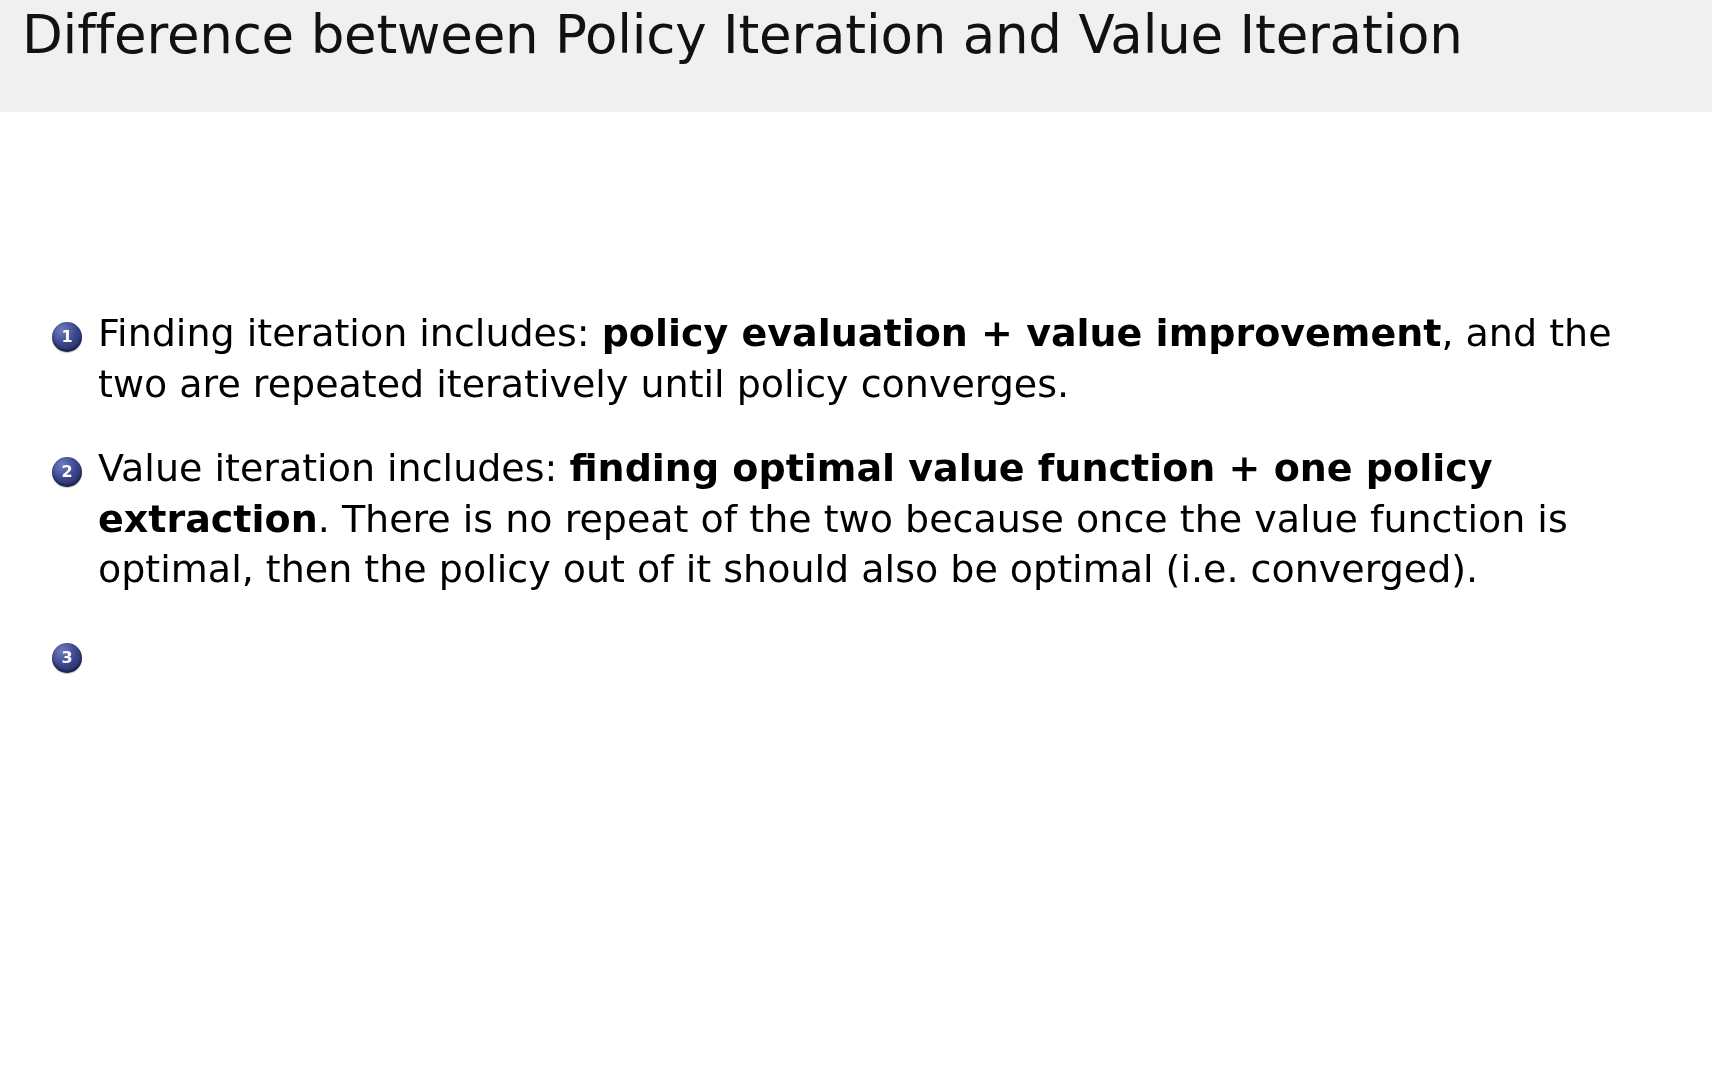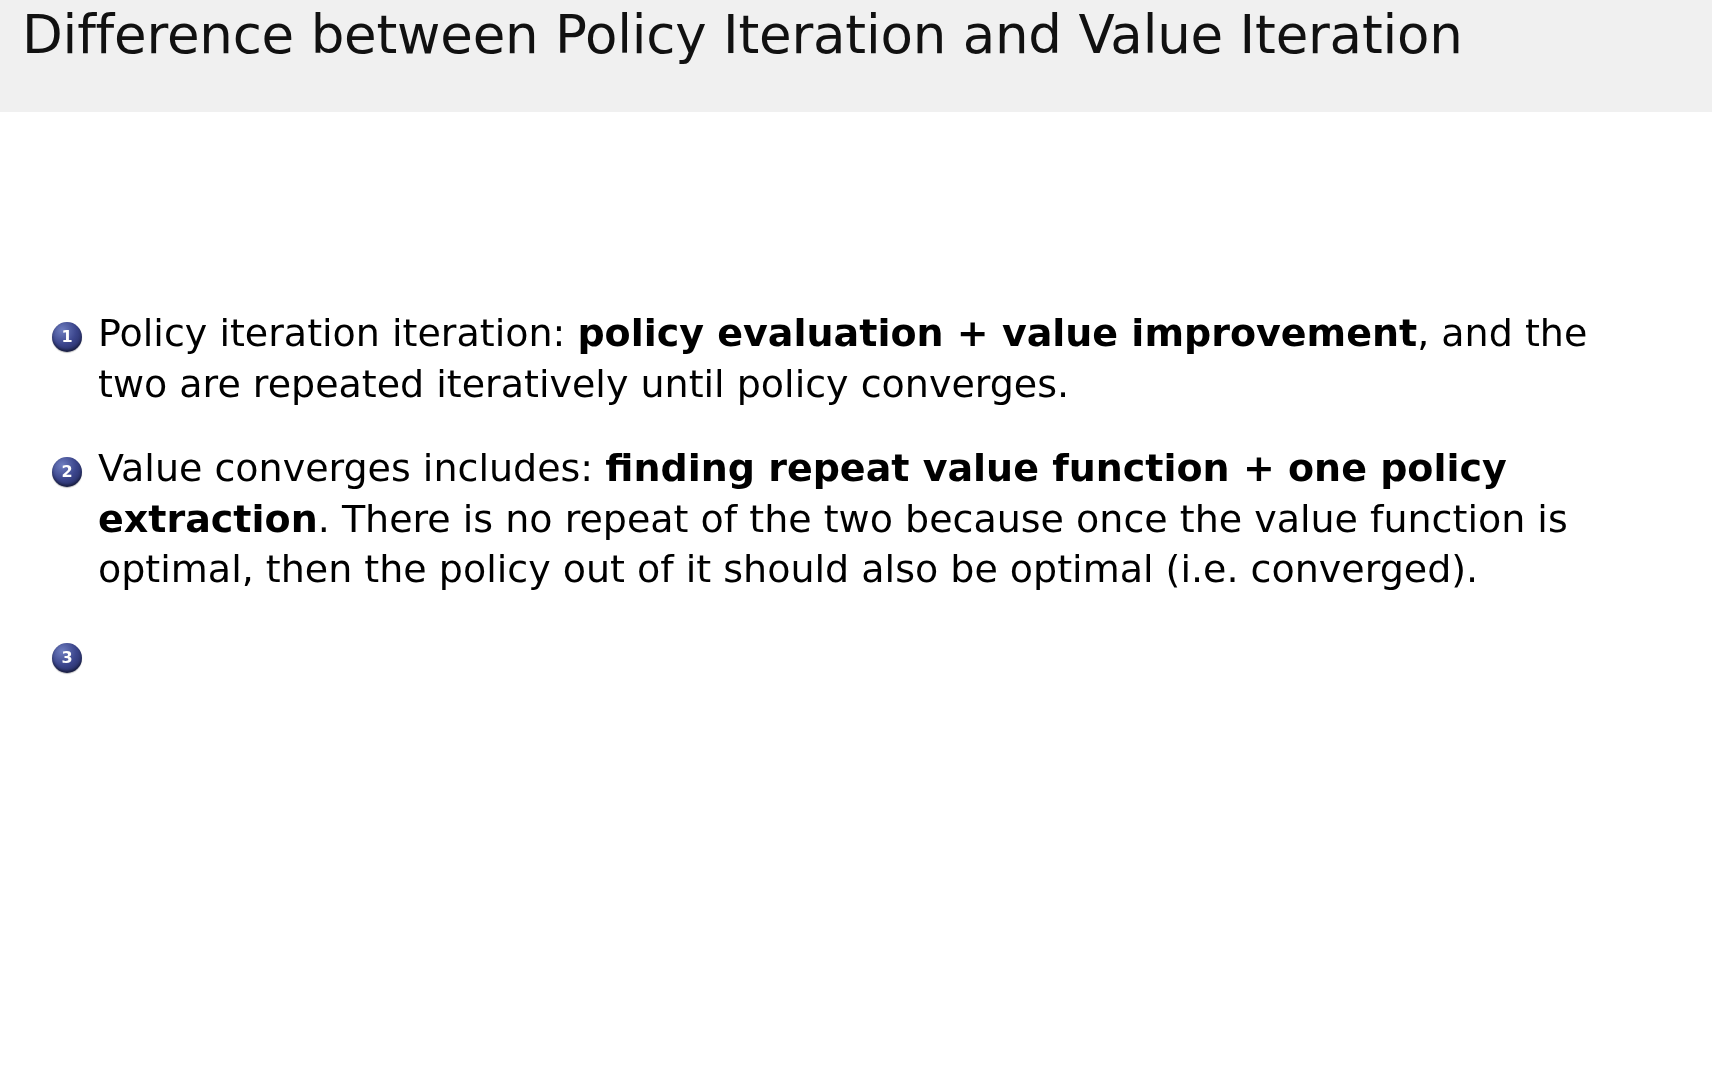--- a/index.html
+++ b/index.html
@@ -86,25 +86,25 @@
 <div class="slide">
 
   <div class="title-bar">
     <div class="title-text">Difference between Policy Iteration and Value Iteration</div>
   </div>
 
   <div class="body-area">
     <ul class="list" id="list">
         <li class="item">
           <span class="bullet">1</span>
-          <span class="item-text"><span>Policy iteration iteration: </span><b>policy evaluation</b><b> + </b><b>value improvement</b><span>, and the two are repeated iteratively until policy converges.</span></span>
+          <span class="item-text"><span>Finding iteration includes: </span><b>policy evaluation</b><b> + </b><b>value improvement</b><span>, and the two are repeated iteratively until policy converges.</span></span>
         </li>
         <li class="item">
           <span class="bullet">2</span>
-          <span class="item-text"><span>Value converges includes: </span><b>finding repeat value function</b><b> + </b><b>one policy extraction</b><span>. There is no repeat of the two because once the value function is optimal, then the policy out of it should also be optimal (i.e. converged).</span></span>
+          <span class="item-text"><span>Value iteration includes: </span><b>finding optimal value function</b><b> + </b><b>one policy extraction</b><span>. There is no repeat of the two because once the value function is optimal, then the policy out of it should also be optimal (i.e. converged).</span></span>
         </li>
         <li class="item">
           <span class="bullet">3</span>
         </li>
       </ul>
   </div>
 
 </div>
 
 </body></html>

